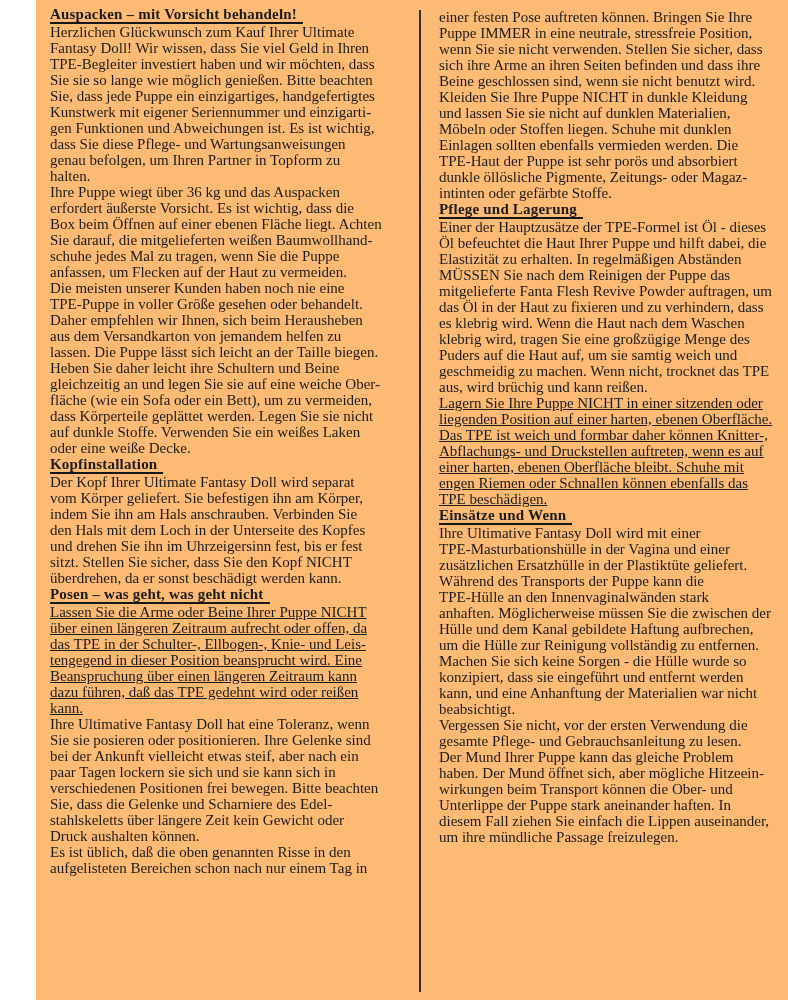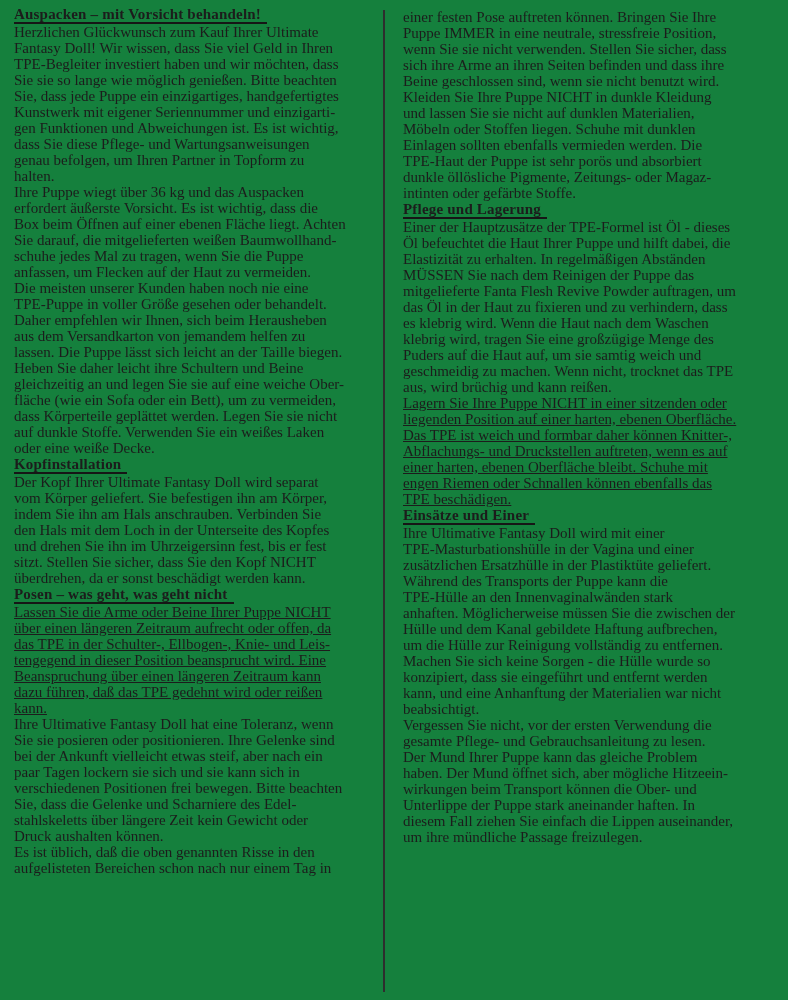--- a/index.html
+++ b/index.html
@@ -11,21 +11,22 @@
     width: 788px;
     height: 1000px;
     position: relative;
     overflow: hidden;
     font-family: "Liberation Serif", "DejaVu Serif", serif;
     color: #1c1c1c;
   }
   .page {
     position: absolute;
     inset: 0;
-    background: #15803d;
+    background: #fdba74;
+    margin-left: 36px;
   }
   .col {
     position: absolute;
     font-size: 15px;
     line-height: 16px;
   }
   .col-left  { left: 14px;  top: 6px;  width: 366px; }
   .col-right { left: 403px; top: 9px;  width: 380px; }
   .divider {
     position: absolute;
@@ -141,21 +142,21 @@
 Puders auf die Haut auf, um sie samtig weich und
 geschmeidig zu machen. Wenn nicht, trocknet das TPE
 aus, wird brüchig und kann reißen.</p>
       <p class="block para gap-1">Lagern Sie Ihre Puppe NICHT in einer sitzenden oder
 liegenden Position auf einer harten, ebenen Oberfläche.
 Das TPE ist weich und formbar daher können Knitter-,
 Abflachungs- und Druckstellen auftreten, wenn es auf
 einer harten, ebenen Oberfläche bleibt. Schuhe mit
 engen Riemen oder Schnallen können ebenfalls das
 TPE beschädigen.</p>
-      <h2 class="block heading gap-1"><span class="hd-text">Einsätze und Einer</span></h2>
+      <h2 class="block heading gap-1"><span class="hd-text">Einsätze und Wenn</span></h2>
       <p class="block para">Ihre Ultimative Fantasy Doll wird mit einer
 TPE-Masturbationshülle in der Vagina und einer
 zusätzlichen Ersatzhülle in der Plastiktüte geliefert.
 Während des Transports der Puppe kann die
 TPE-Hülle an den Innenvaginalwänden stark
 anhaften. Möglicherweise müssen Sie die zwischen der
 Hülle und dem Kanal gebildete Haftung aufbrechen,
 um die Hülle zur Reinigung vollständig zu entfernen.
 Machen Sie sich keine Sorgen - die Hülle wurde so
 konzipiert, dass sie eingeführt und entfernt werden

